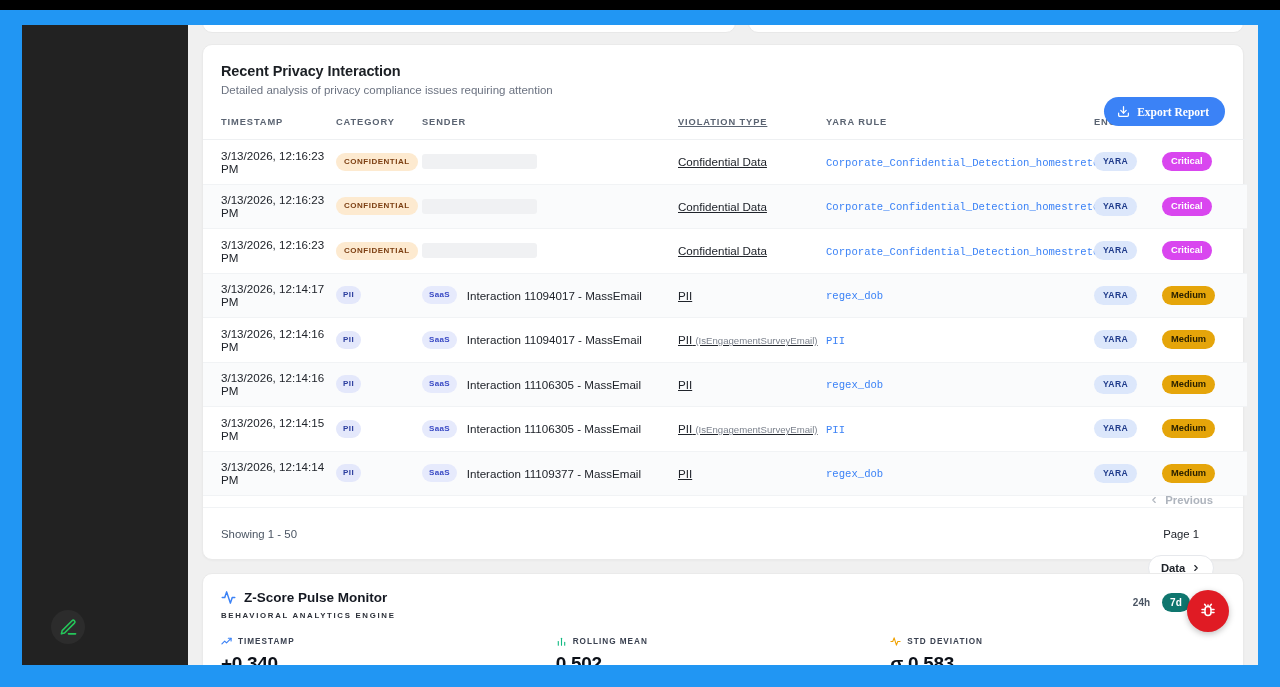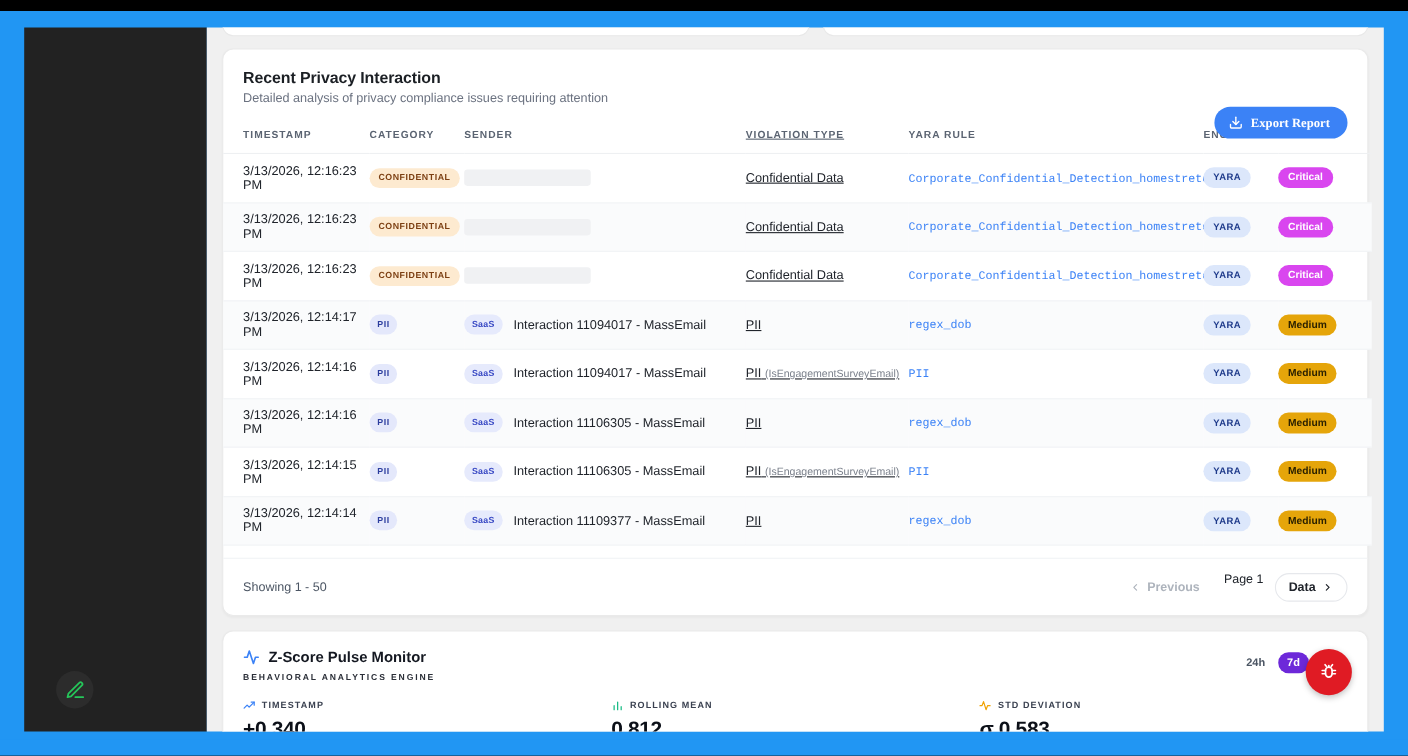--- a/index.html
+++ b/index.html
@@ -181,21 +181,21 @@
 
   .table-footer {
     position: absolute;
     left: 0; bottom: 0;
     width: 100%; height: 52px;
     display: flex; align-items: center; justify-content: space-between;
     padding: 11px 18px;
     border-top: 1px solid #f1f3f5;
   }
   .showing { font-size: 11.4px; color: #4b5563; }
-  .pager { display: flex; align-items: flex-start; gap: 2px; }
+  .pager { display: flex; align-items: center; gap: 15px; flex-direction: column; }
   .pg-btn {
     display: flex; align-items: center; gap: 6px;
     border-radius: 14px;
     height: 26px; padding: 0 12px;
     font-size: 11.3px; font-weight: bold;
     background: transparent; border: none;
     font-family: "Liberation Sans", sans-serif;
   }
   .pg-prev { color: #aeb4bd; cursor: default; }
   .pg-page { font-size: 11.3px; color: #20242b; padding: 0 8px; }
@@ -213,21 +213,21 @@
     color: #2b2f38; margin-top: 6px;
   }
   .z-ranges {
     position: absolute; right: 16px; top: 19px;
     display: flex; align-items: center; gap: 4px;
   }
   .z-range {
     font-size: 10px; color: #4b5563; font-weight: bold;
     padding: 4px 8px; border-radius: 10px; cursor: pointer;
   }
-  .z-range.active { background: #6d28d9; color: #fff; }
+  .z-range.active { background: #0f766e; color: #fff; }
   .z-metrics { display: flex; margin-top: 16px; padding: 0 18px; }
   .z-metric { width: 348px; }
   .z-m-label {
     display: flex; align-items: center; gap: 6px;
     font-size: 8.2px; font-weight: bold; letter-spacing: 1px;
     color: #3a4150;
   }
   .z-m-value {
     font-size: 19px; font-weight: bold; color: #0c1018;
     margin-top: 6px; letter-spacing: -0.3px;
@@ -450,21 +450,21 @@
           </div>
           <div class="z-metric">
             <div class="z-m-label">
               <svg width="11" height="11" viewBox="0 0 24 24" fill="none" stroke="#10b981" stroke-width="2.4" stroke-linecap="round">
                 <line x1="5" y1="20" x2="5" y2="12"></line>
                 <line x1="12" y1="20" x2="12" y2="5"></line>
                 <line x1="19" y1="20" x2="19" y2="14"></line>
               </svg>
               <span>ROLLING MEAN</span>
             </div>
-            <div class="z-m-value">0.812</div>
+            <div class="z-m-value">0.502</div>
           </div>
           <div class="z-metric">
             <div class="z-m-label">
               <svg width="11" height="11" viewBox="0 0 24 24" fill="none" stroke="#f0a202" stroke-width="2.4" stroke-linecap="round" stroke-linejoin="round">
                 <polyline points="2 12 6 12 9 4 14 20 17 12 22 12"></polyline>
               </svg>
               <span>STD DEVIATION</span>
             </div>
             <div class="z-m-value">σ 0.583</div>
           </div>

